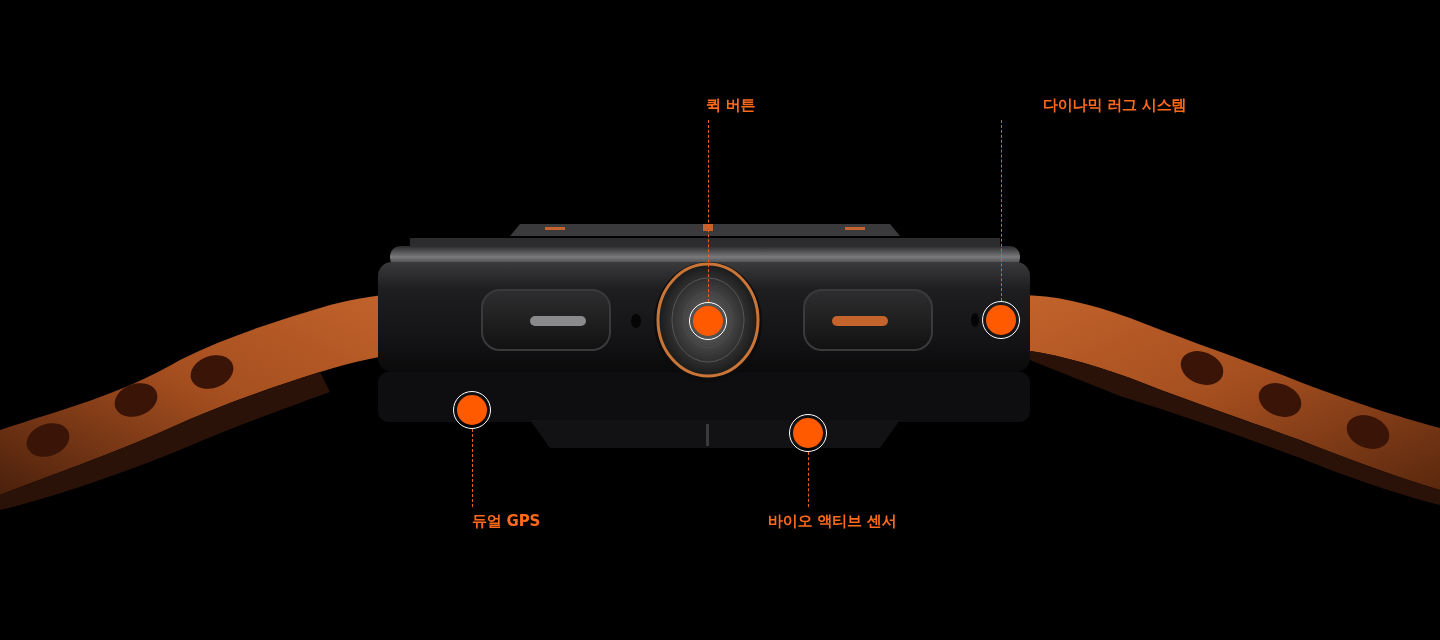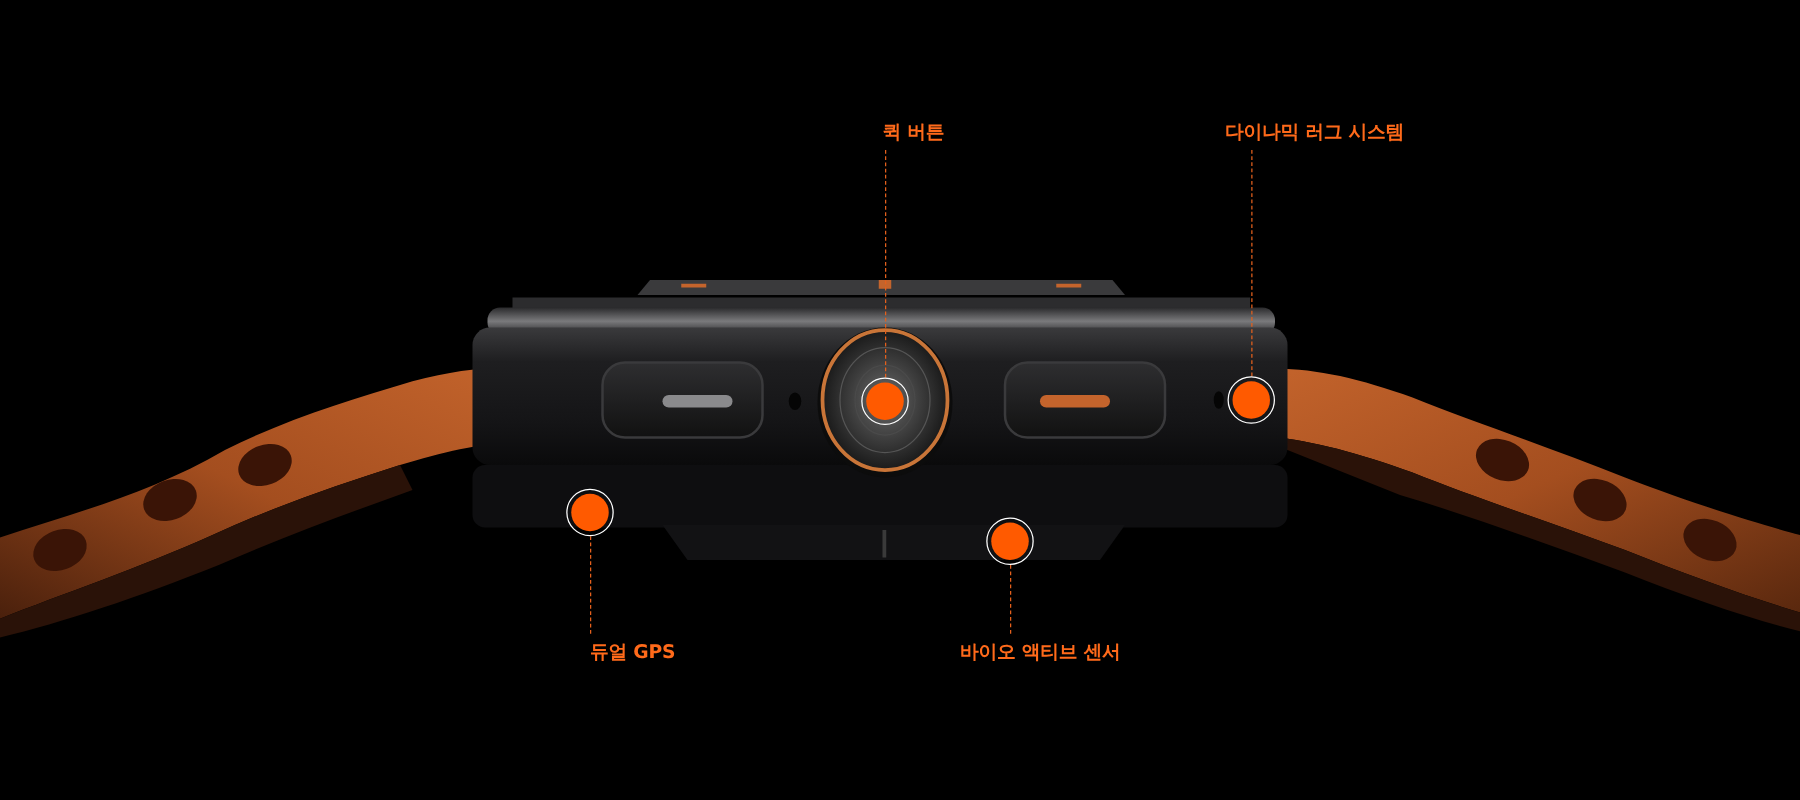--- a/index.html
+++ b/index.html
@@ -99,21 +99,21 @@
       <ellipse cx="708" cy="322" rx="54" ry="60" fill="#0c0c0c"></ellipse>
       <ellipse cx="708" cy="320" rx="50" ry="56" fill="url(#crownGrad)" stroke="#c97538" stroke-width="3"></ellipse>
       <ellipse cx="708" cy="320" rx="36" ry="42" fill="none" stroke="#555" stroke-width="1"></ellipse>
       <ellipse cx="708" cy="320" rx="24" ry="28" fill="none" stroke="#4a4a4a" stroke-width="1"></ellipse>
     </g>
   </svg>
 
   <span class="label" style="left:706px; top:96px;text-align:center;">퀵 버튼</span>
   <div class="leader" style="left:708px; top:120px; height:182px;"></div>
 
-  <span class="label" style="left:980px; top:96px;">다이나믹 러그 시스템</span>
+  <span class="label" style="left:1043px; top:96px;">다이나믹 러그 시스템</span>
   <div class="leader" style="left:1001px; top:120px; height:181px;"></div>
 
   <div class="leader" style="left:472px; top:429px; height:78px;"></div>
   <span class="label" style="left:472px; top:512px;text-align:center;">듀얼 GPS</span>
 
   <div class="leader" style="left:808px; top:452px; height:55px;"></div>
   <span class="label" style="left:768px; top:512px;">바이오 액티브 센서</span>
 
   <div class="hotspot" style="left:708px; top:321px;">
     <span class="dot"></span>

